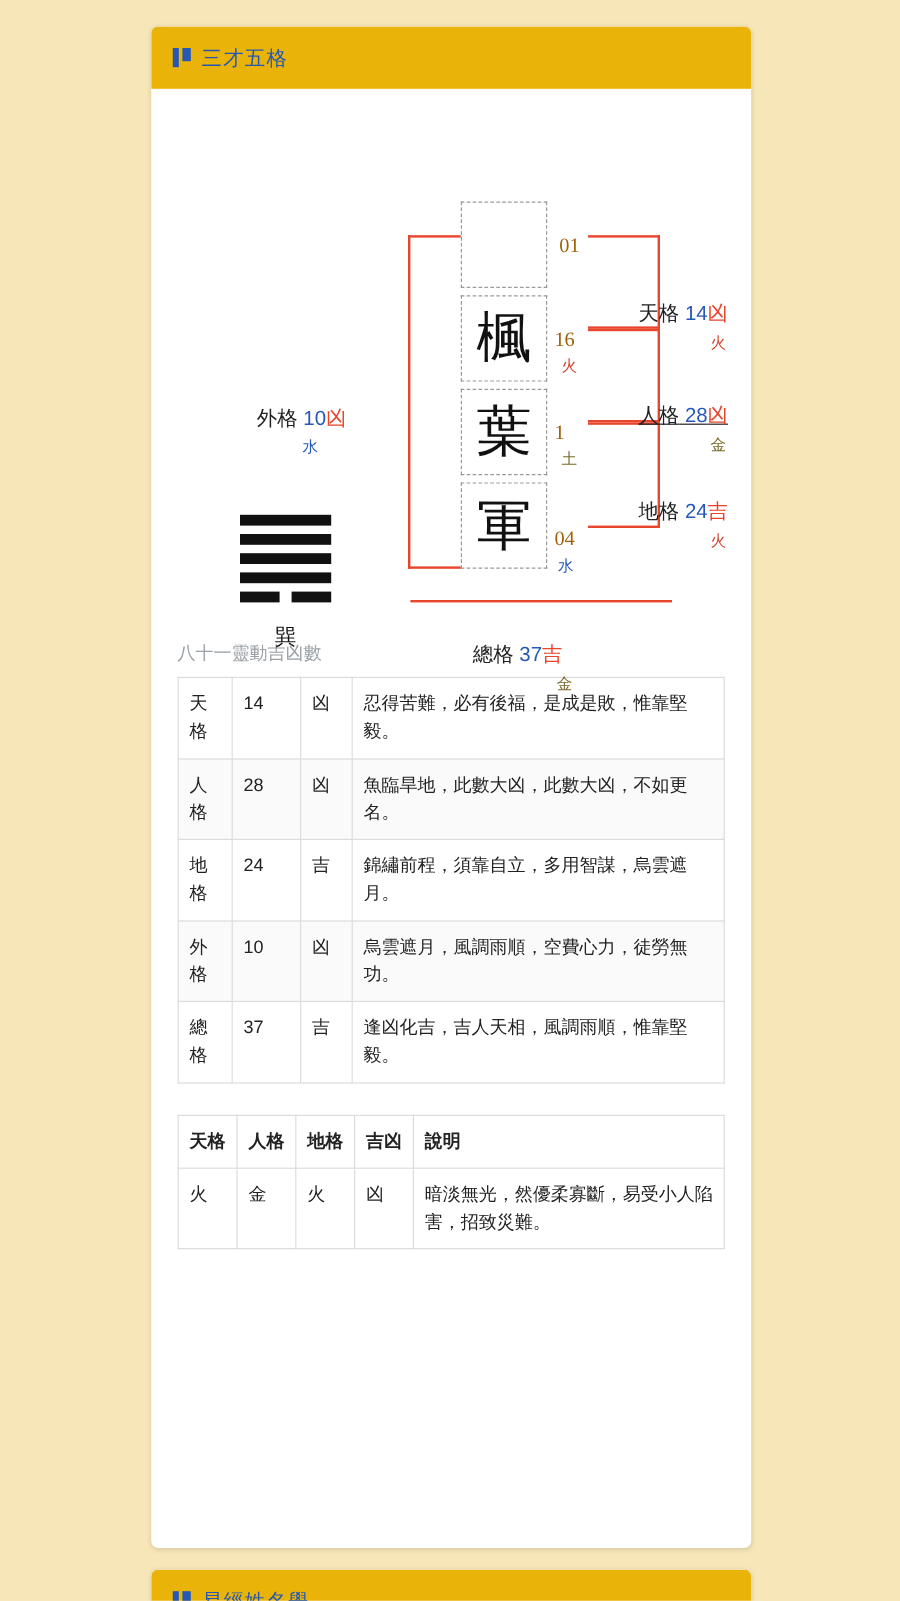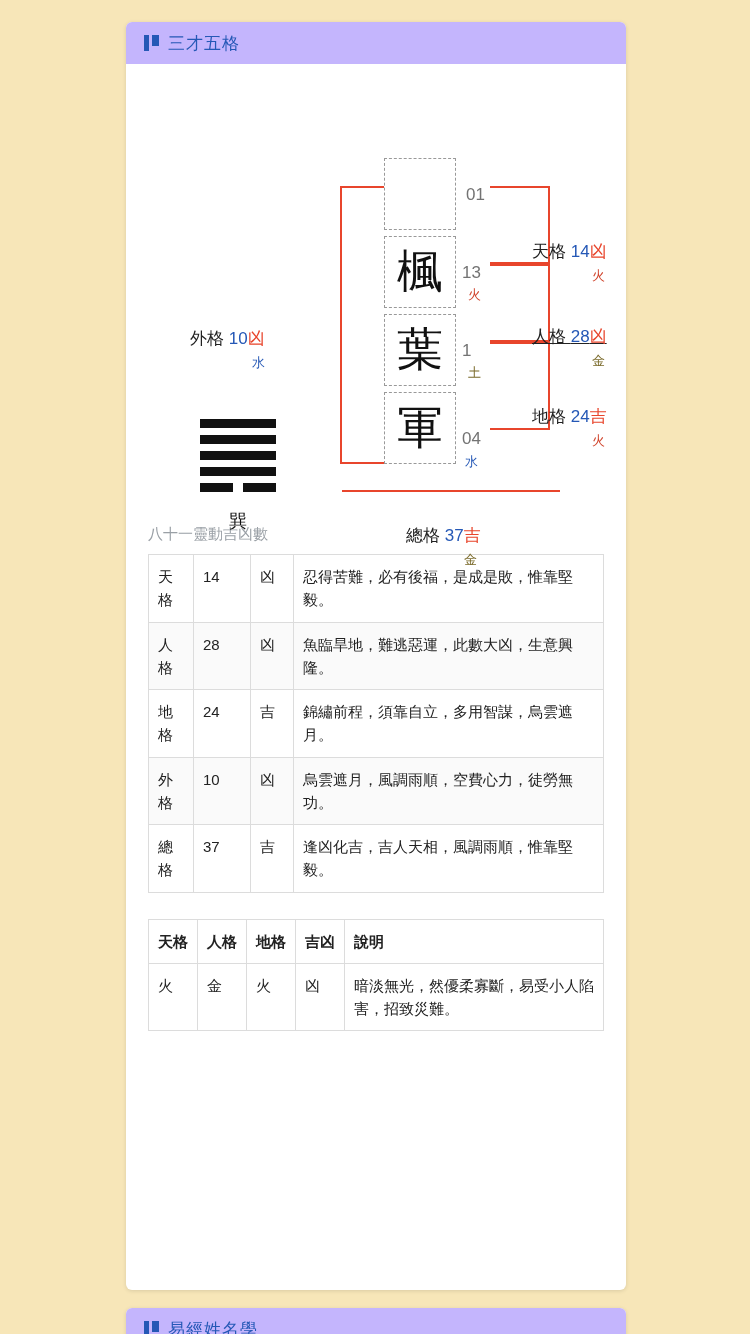--- a/index.html
+++ b/index.html
@@ -21,22 +21,22 @@
     width: 500px;
     background: #ffffff;
     border-radius: 6px;
     box-shadow: 0 1px 4px rgba(0,0,0,.12);
     overflow: hidden;
   }
   .card-main { top: 22px; height: 1268px; }
   .card-next { top: 1308px; height: 60px; }
 
   .card-header {
-    height: 42px;
-    background: #c4b5fd;
+    height: 52px;
+    background: #eab308;
     display: flex;
     align-items: center;
     padding-left: 18px;
     box-sizing: border-box;
   }
   .hdr-icon {
     width: 16px; height: 16px;
     margin-right: 8px;
     display: inline-block;
     position: relative;
@@ -75,22 +75,22 @@
     background: #fff;
   }
   .gb0 { left: 258px; top: 94px; }
   .gb1 { left: 258px; top: 172px; }
   .gb2 { left: 258px; top: 250px; }
   .gb3 { left: 258px; top: 328px; }
 
   .num {
     position: absolute;
     font-size: 17px;
-    color: #737373;
-    font-family: Liberation Sans, sans-serif;
+    color: #a16207;
+    font-family: Liberation Serif, serif;
   }
   .n01 { left: 340px; top: 121px; }
   .n13 { left: 336px; top: 199px; }
   .n15 { left: 336px; top: 277px; }
   .n09 { left: 336px; top: 365px; }
 
   .elem-small {
     position: absolute;
     font-size: 13px;
     color: #d0442c;
@@ -132,33 +132,33 @@
     white-space: nowrap;
   }
   .label .v { color: #2558b6; font-size: 17px; }
   .label .j { color: #e8452c; font-size: 17px; }
   .label .j.good { color: #e8452c; }
   .sub {
     position: absolute;
     font-size: 13px;
   }
 
-  .lb-wai { left: 64px; top: 263px; }
+  .lb-wai { left: 88px; top: 263px; }
   .sub-wai { left: 126px; top: 290px; color: #2558b6; }
 
   .lb-tian { left: 406px; top: 176px; }
   .sub-tian { left: 466px; top: 203px; color: #d0442c; }
 
   .lb-ren { left: 406px; top: 261px; text-decoration: underline; }
   .sub-ren { left: 466px; top: 288px; color: #7a6a2a; }
 
   .lb-di { left: 406px; top: 341px; }
   .sub-di { left: 466px; top: 368px; color: #d0442c; }
 
-  .lb-zong { left: 268px; top: 460px; margin-left: 12px; }
+  .lb-zong { left: 268px; top: 460px; }
   .sub-zong { left: 338px; top: 487px; color: #7a6a2a; }
 
   
   .trigram {
     position: absolute;
     left: 74px; top: 355px;
     width: 76px;
   }
   .tg-row { height: 9px; margin-bottom: 7px; display: flex; }
   .tg-full { width: 76px; background: #111; height: 9px; }
@@ -237,21 +237,21 @@
     <div class="ln br-b"></div>
 
     <div class="ln tot"></div>
 
     <div class="glyph-box gb0"></div>
     <div class="glyph-box gb1">楓</div>
     <div class="glyph-box gb2">葉</div>
     <div class="glyph-box gb3">軍</div>
 
     <div class="num n01">01</div>
-    <div class="num n13">13</div>
+    <div class="num n13">16</div>
     <div class="num n15">1</div>
     <div class="num n09">04</div>
 
     <div class="elem-small e13">火</div>
     <div class="elem-small e15">土</div>
     <div class="elem-small e09">水</div>
 
     <div class="label lb-wai">
       <span>外格</span>
       <span class="v">10</span><span class="j">凶</span>
@@ -310,21 +310,21 @@
       <tr>
         <td class="c-name">天格</td>
         <td class="c-num">14</td>
         <td class="c-jx">凶</td>
         <td>忍得苦難，必有後福，是成是敗，惟靠堅毅。</td>
       </tr>
       <tr>
         <td class="c-name">人格</td>
         <td class="c-num">28</td>
         <td class="c-jx">凶</td>
-        <td>魚臨旱地，難逃惡運，此數大凶，生意興隆。</td>
+        <td>魚臨旱地，此數大凶，此數大凶，不如更名。</td>
       </tr>
       <tr>
         <td class="c-name">地格</td>
         <td class="c-num">24</td>
         <td class="c-jx">吉</td>
         <td>錦繡前程，須靠自立，多用智謀，烏雲遮月。</td>
       </tr>
       <tr>
         <td class="c-name">外格</td>
         <td class="c-num">10</td>

